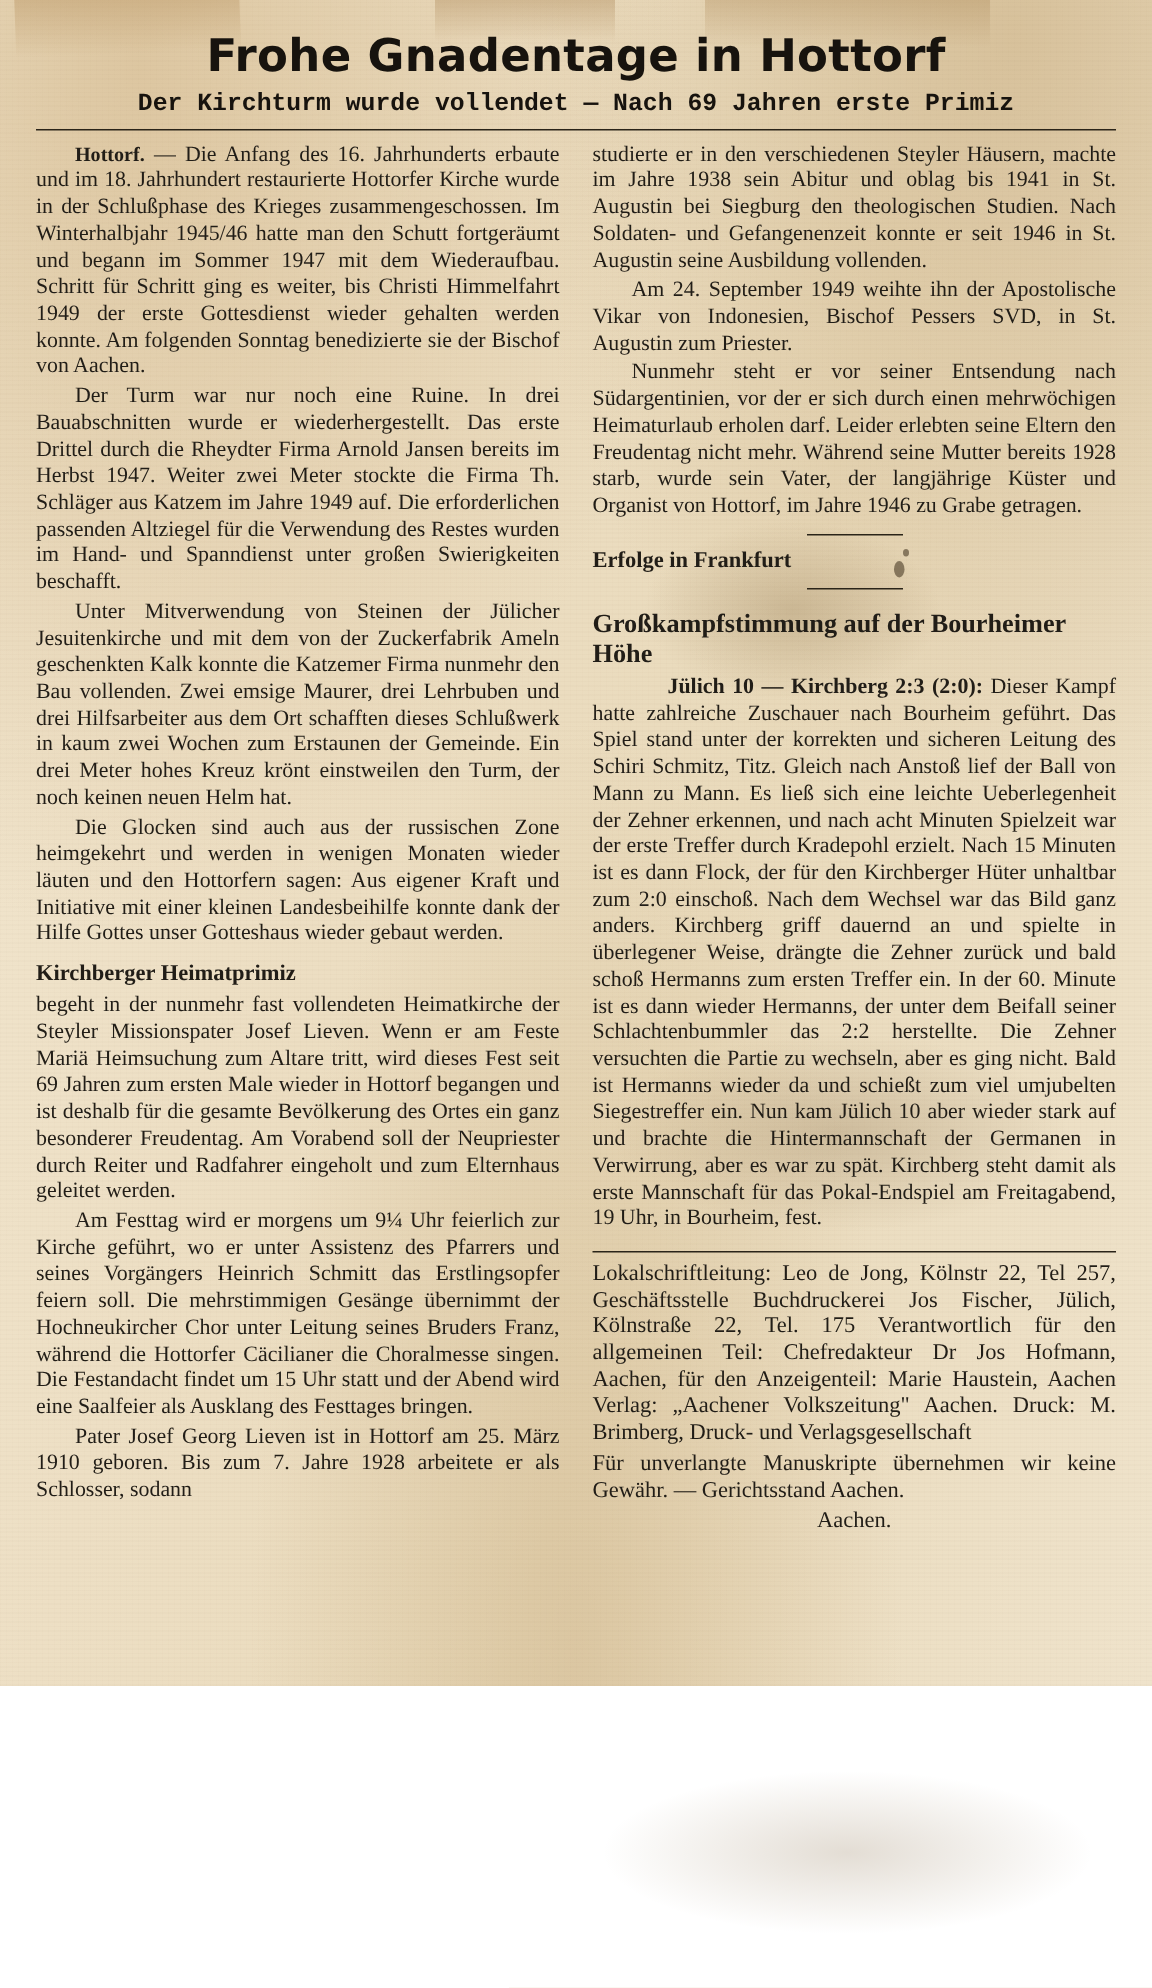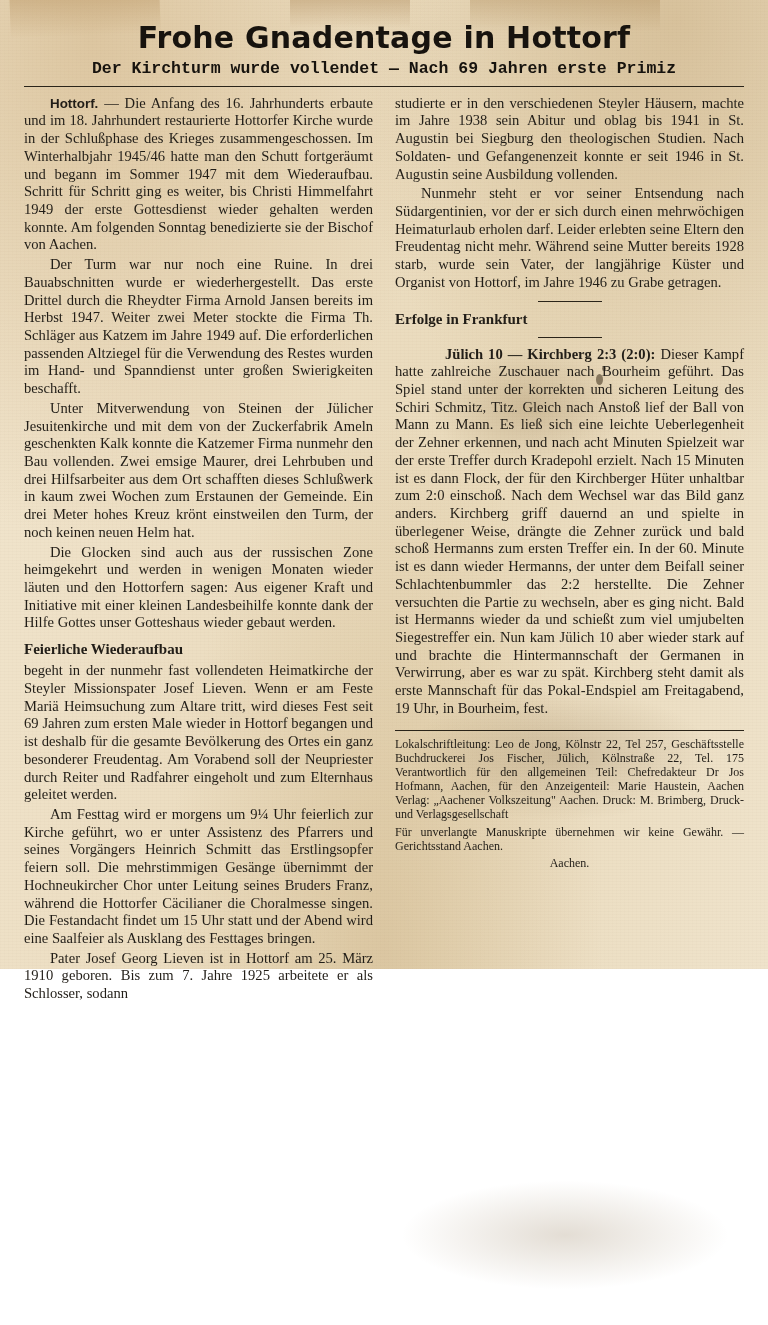--- a/index.html
+++ b/index.html
@@ -9,21 +9,21 @@
   }
   body {
     width: 768px;
     height: 1325px;
     overflow: hidden;
     font-family: "Liberation Serif", serif;
   }
   .page {
     position: relative;
     width: 768px;
-    height: 969px;
+    height: 1124px;
     background: #efe2c8;
     background-image:
       radial-gradient(ellipse at 12% 4%, rgba(214,188,146,0.75) 0%, rgba(214,188,146,0) 38%),
       radial-gradient(ellipse at 88% 2%, rgba(203,176,133,0.6) 0%, rgba(203,176,133,0) 35%),
       radial-gradient(ellipse at 50% 98%, rgba(207,182,140,0.55) 0%, rgba(207,182,140,0) 40%),
       linear-gradient(105deg, #f2e7d0 0%, #eddfc4 30%, #e9dabb 60%, #efe3cb 100%);
     box-sizing: border-box;
     padding: 0;
     color: #211d17;
   }
@@ -120,21 +120,21 @@
     line-height: 1.215;
     text-align: justify;
     text-justify: inter-word;
     hyphens: manual;
     font-family: "Liberation Serif", serif;
   }
   p.indent { text-indent: 26px; }
   p.lead { text-indent: 26px; }
   .lead-word {
     font-weight: bold;
-    font-family: Liberation Sans, sans-serif;
+    font-family: Liberation Serif, serif;
     font-size: 13.4px;
   }
   h3.sectionhead {
     font-family: Liberation Serif, serif;
     font-weight: bold;
     font-size: 15px;
     text-align: left;
     margin: 9px 0 4px 0;
   }
   h3.sectionhead.big {
@@ -147,21 +147,21 @@
     border: none;
     border-top: 1.4px solid #2a2419;
     margin: 9px auto 8px auto;
   }
   .hr-full {
     border: none;
     border-top: 1.4px solid #2a2419;
     margin: 12px 0 6px 0;
   }
   .imprint {
-    font-size: 12px;
+    font-size: 15px;
     line-height: 1.18;
     text-align: justify;
     font-family: "Liberation Serif", serif;
     margin-bottom: 3px;
   }
   .imprint.center { text-align: center; }
   .sports-lead b { font-weight: bold; margin-left: 24px; }
 </style>
 </head>
 <body>
@@ -185,34 +185,36 @@
 
     <div class="columns">
 
       <div class="col">
         <p class="lead"><span class="lead-word">Hottorf.</span> <span>— Die Anfang des 16. Jahrhunderts erbaute und im 18. Jahrhundert restaurierte Hottorfer Kirche wurde in der Schlußphase des Krieges zusammengeschossen. Im Winterhalbjahr 1945/46 hatte man den Schutt fortgeräumt und begann im Sommer 1947 mit dem Wiederaufbau. Schritt für Schritt ging es weiter, bis Christi Himmelfahrt 1949 der erste Gottesdienst wieder gehalten werden konnte. Am folgenden Sonntag benedizierte sie der Bischof von Aachen.</span></p>
         <p class="indent">Der Turm war nur noch eine Ruine. In drei Bauabschnitten wurde er wiederhergestellt. Das erste Drittel durch die Rheydter Firma Arnold Jansen bereits im Herbst 1947. Weiter zwei Meter stockte die Firma Th. Schläger aus Katzem im Jahre 1949 auf. Die erforderlichen passenden Altziegel für die Verwendung des Restes wurden im Hand- und Spanndienst unter großen Swierigkeiten beschafft.</p>
 
         <p class="indent">Unter Mitverwendung von Steinen der Jülicher Jesuitenkirche und mit dem von der Zuckerfabrik Ameln geschenkten Kalk konnte die Katzemer Firma nunmehr den Bau vollenden. Zwei emsige Maurer, drei Lehrbuben und drei Hilfsarbeiter aus dem Ort schafften dieses Schlußwerk in kaum zwei Wochen zum Erstaunen der Gemeinde. Ein drei Meter hohes Kreuz krönt einstweilen den Turm, der noch keinen neuen Helm hat.</p>
         <p class="indent">Die Glocken sind auch aus der russischen Zone heimgekehrt und werden in wenigen Monaten wieder läuten und den Hottorfern sagen: Aus eigener Kraft und Initiative mit einer kleinen Landesbeihilfe konnte dank der Hilfe Gottes unser Gotteshaus wieder gebaut werden.</p>
 
-        <h3 class="sectionhead">Feierliche Wiederaufbau</h3>
+        <h3 class="sectionhead">Kirchberger Heimatprimiz</h3>
         <p>begeht in der nunmehr fast vollendeten Heimatkirche der Steyler Missionspater Josef Lieven. Wenn er am Feste Mariä Heimsuchung zum Altare tritt, wird dieses Fest seit 69 Jahren zum ersten Male wieder in Hottorf begangen und ist deshalb für die gesamte Bevölkerung des Ortes ein ganz besonderer Freudentag. Am Vorabend soll der Neupriester durch Reiter und Radfahrer eingeholt und zum Elternhaus geleitet werden.</p>
         <p class="indent">Am Festtag wird er morgens um 9¼ Uhr feierlich zur Kirche geführt, wo er unter Assistenz des Pfarrers und seines Vorgängers Heinrich Schmitt das Erstlingsopfer feiern soll. Die mehrstimmigen Gesänge übernimmt der Hochneukircher Chor unter Leitung seines Bruders Franz, während die Hottorfer Cäcilianer die Choralmesse singen. Die Festandacht findet um 15 Uhr statt und der Abend wird eine Saalfeier als Ausklang des Festtages bringen.</p>
-        <p class="indent">Pater Josef Georg Lieven ist in Hottorf am 25. März 1910 geboren. Bis zum 7. Jahre 1925 arbeitete er als Schlosser, sodann</p>
+        <p class="indent">Pater Josef Georg Lieven ist in Hottorf am 25. März 1910 geboren. Bis zum 7. Jahre 1928 arbeitete er als Schlosser, sodann</p>
       </div>
 
       <div class="col">
         <p>studierte er in den verschiedenen Steyler Häusern, machte im Jahre 1938 sein Abitur und oblag bis 1941 in St. Augustin bei Siegburg den theologischen Studien. Nach Soldaten- und Gefangenenzeit konnte er seit 1946 in St. Augustin seine Ausbildung vollenden.</p>
+        <p class="indent">Am 24. September 1949 weihte ihn der Apostolische Vikar von Indonesien, Bischof Pessers SVD, in St. Augustin zum Priester.</p>
         <p class="indent">Nunmehr steht er vor seiner Entsendung nach Südargentinien, vor der er sich durch einen mehrwöchigen Heimaturlaub erholen darf. Leider erlebten seine Eltern den Freudentag nicht mehr. Während seine Mutter bereits 1928 starb, wurde sein Vater, der langjährige Küster und Organist von Hottorf, im Jahre 1946 zu Grabe getragen.</p>
 
         <hr class="hr-short">
         <h3 class="sectionhead">Erfolge in Frankfurt</h3>
 
         <hr class="hr-short">
+        <h3 class="sectionhead big">Großkampfstimmung auf der Bourheimer Höhe</h3>
         <p class="lead sports-lead"><b>Jülich 10 — Kirchberg 2:3 (2:0):</b> <span>Dieser Kampf hatte zahlreiche Zuschauer nach Bourheim geführt. Das Spiel stand unter der korrekten und sicheren Leitung des Schiri Schmitz, Titz. Gleich nach Anstoß lief der Ball von Mann zu Mann. Es ließ sich eine leichte Ueberlegenheit der Zehner erkennen, und nach acht Minuten Spielzeit war der erste Treffer durch Kradepohl erzielt. Nach 15 Minuten ist es dann Flock, der für den Kirchberger Hüter unhaltbar zum 2:0 einschoß. Nach dem Wechsel war das Bild ganz anders. Kirchberg griff dauernd an und spielte in überlegener Weise, drängte die Zehner zurück und bald schoß Hermanns zum ersten Treffer ein. In der 60. Minute ist es dann wieder Hermanns, der unter dem Beifall seiner Schlachtenbummler das 2:2 herstellte. Die Zehner versuchten die Partie zu wechseln, aber es ging nicht. Bald ist Hermanns wieder da und schießt zum viel umjubelten Siegestreffer ein. Nun kam Jülich 10 aber wieder stark auf und brachte die Hintermannschaft der Germanen in Verwirrung, aber es war zu spät. Kirchberg steht damit als erste Mannschaft für das Pokal-Endspiel am Freitagabend, 19 Uhr, in Bourheim, fest.</span></p>
 
         <hr class="hr-full">
         <p class="imprint">Lokalschriftleitung: Leo de Jong, Kölnstr 22, Tel 257, Geschäftsstelle Buchdruckerei Jos Fischer, Jülich, Kölnstraße 22, Tel. 175 Verantwortlich für den allgemeinen Teil: Chefredakteur Dr Jos Hofmann, Aachen, für den Anzeigenteil: Marie Haustein, Aachen Verlag: „Aachener Volkszeitung" Aachen. Druck: M. Brimberg, Druck- und Verlagsgesellschaft</p>
         <p class="imprint">Für unverlangte Manuskripte übernehmen wir keine Gewähr. — Gerichtsstand Aachen.</p>
         <p class="imprint center">Aachen.</p>
       </div>
 
     </div>
   </div>

